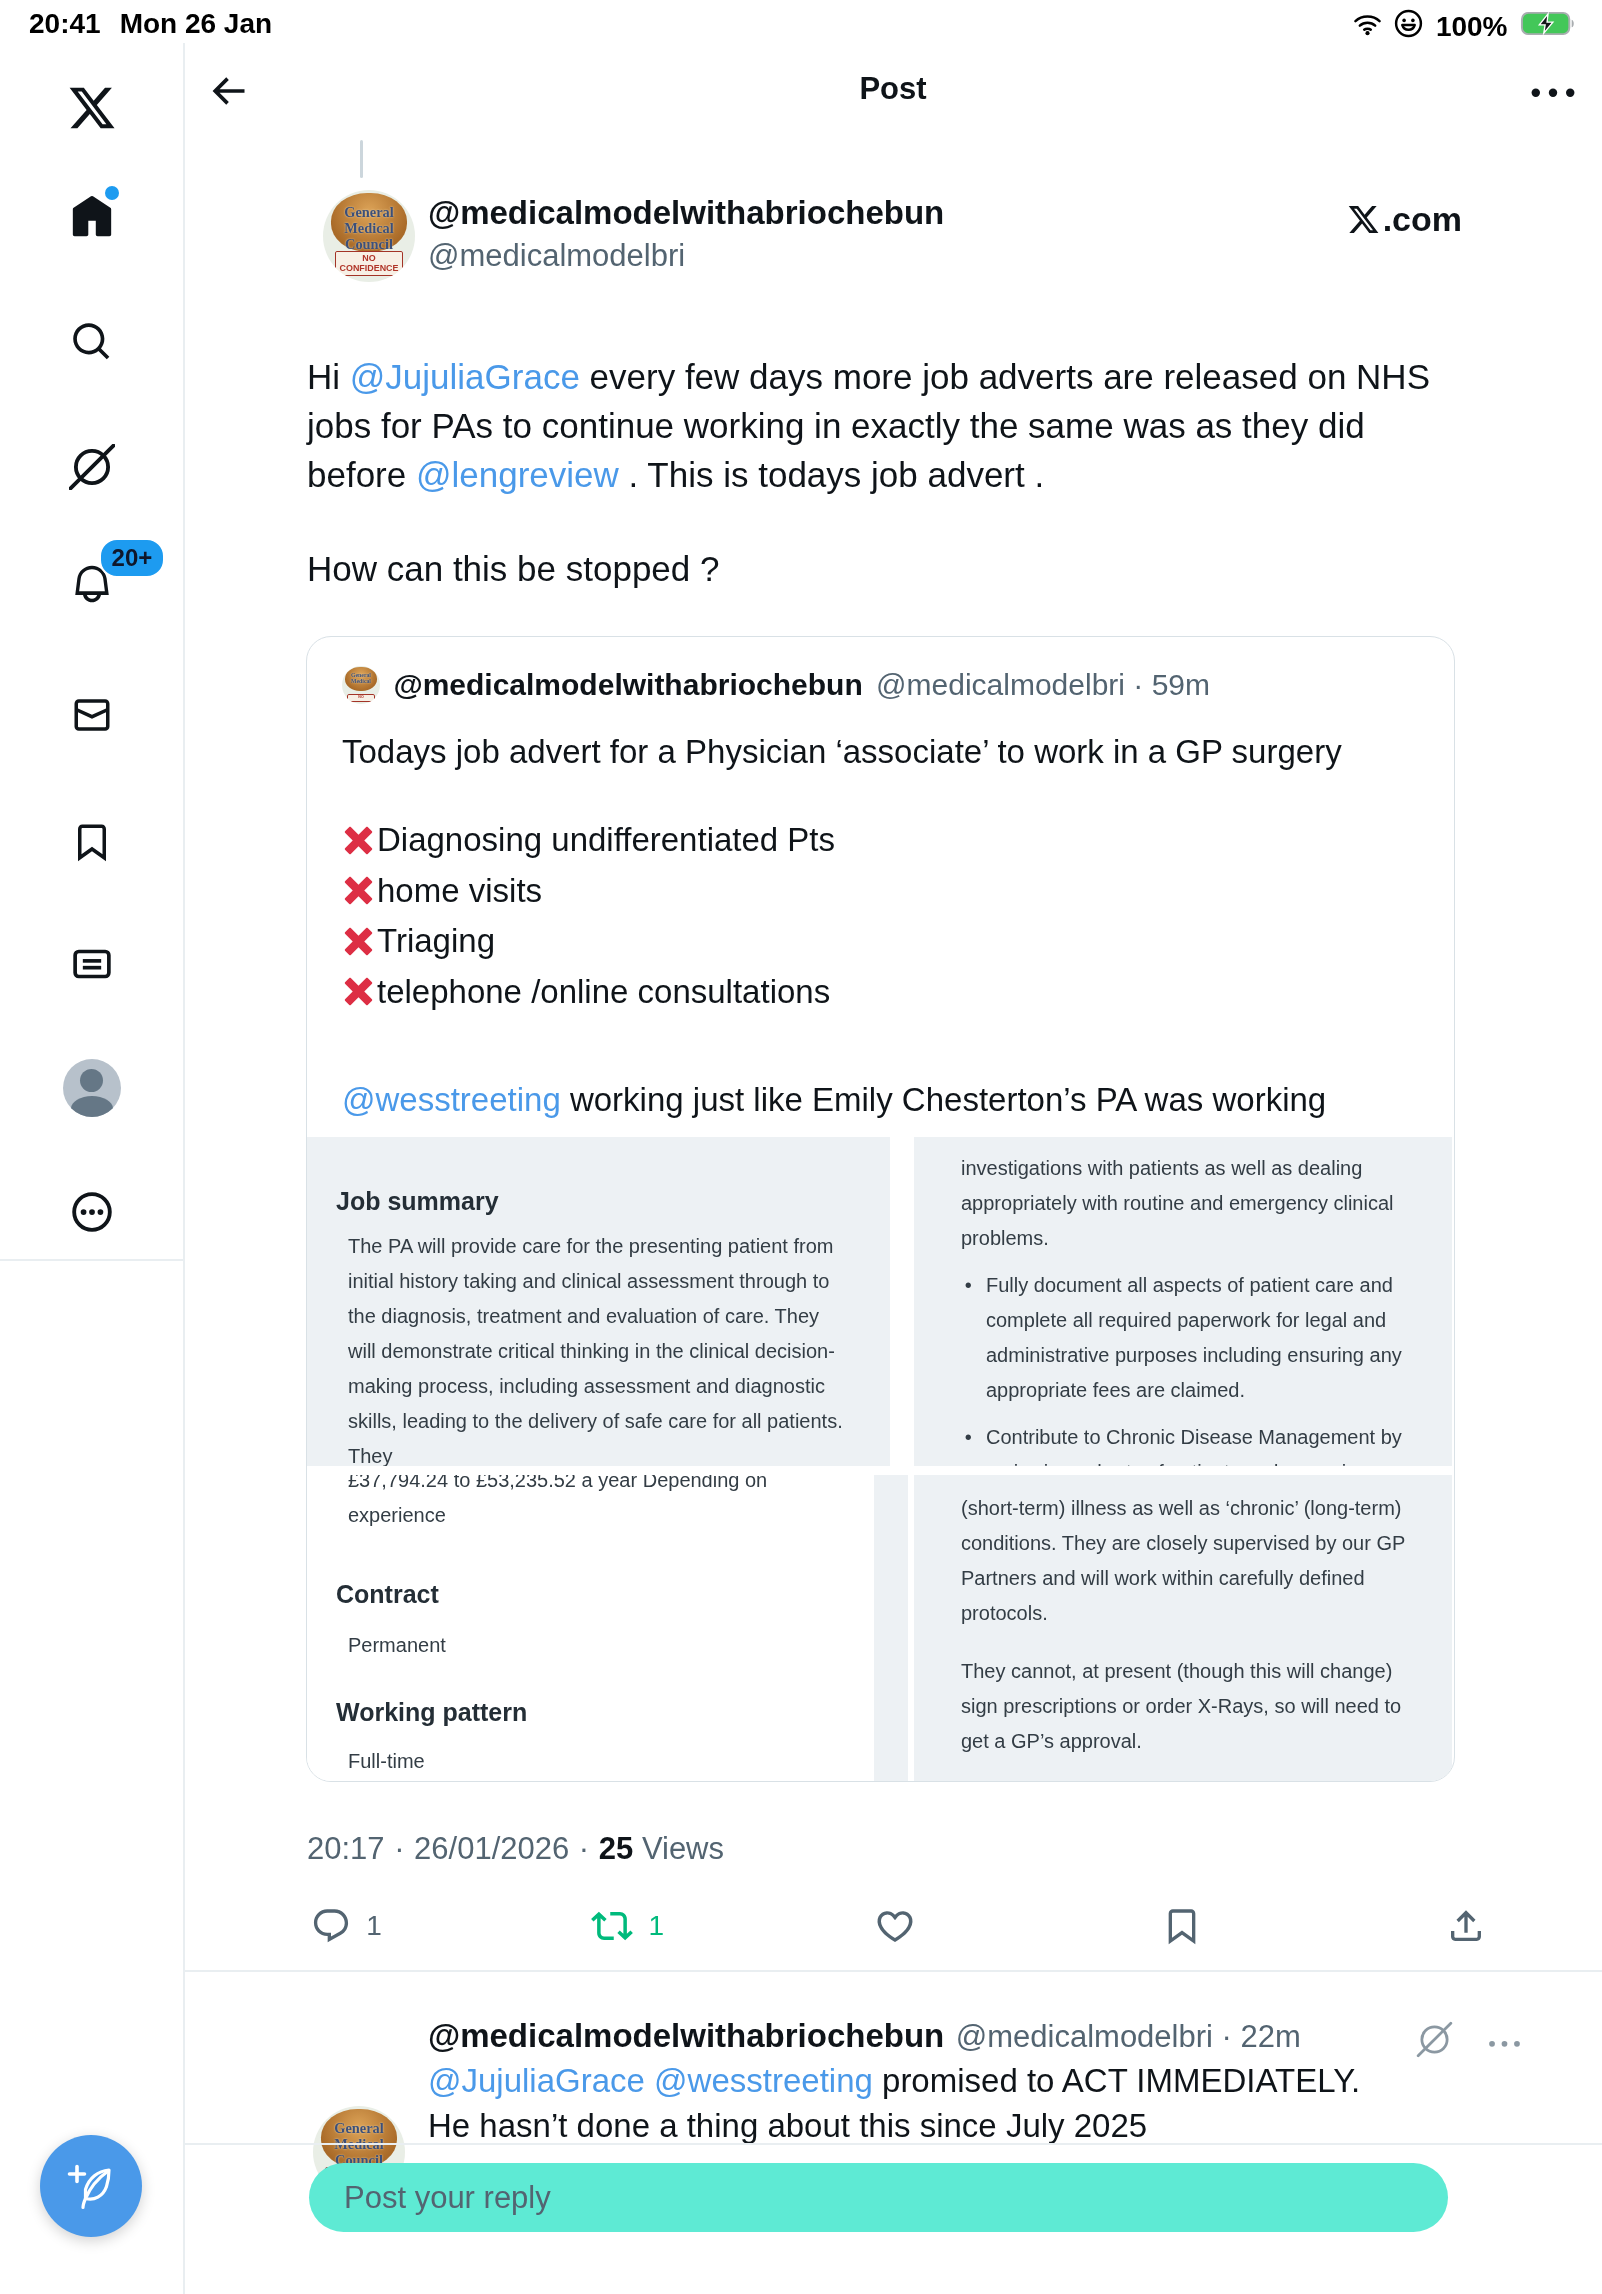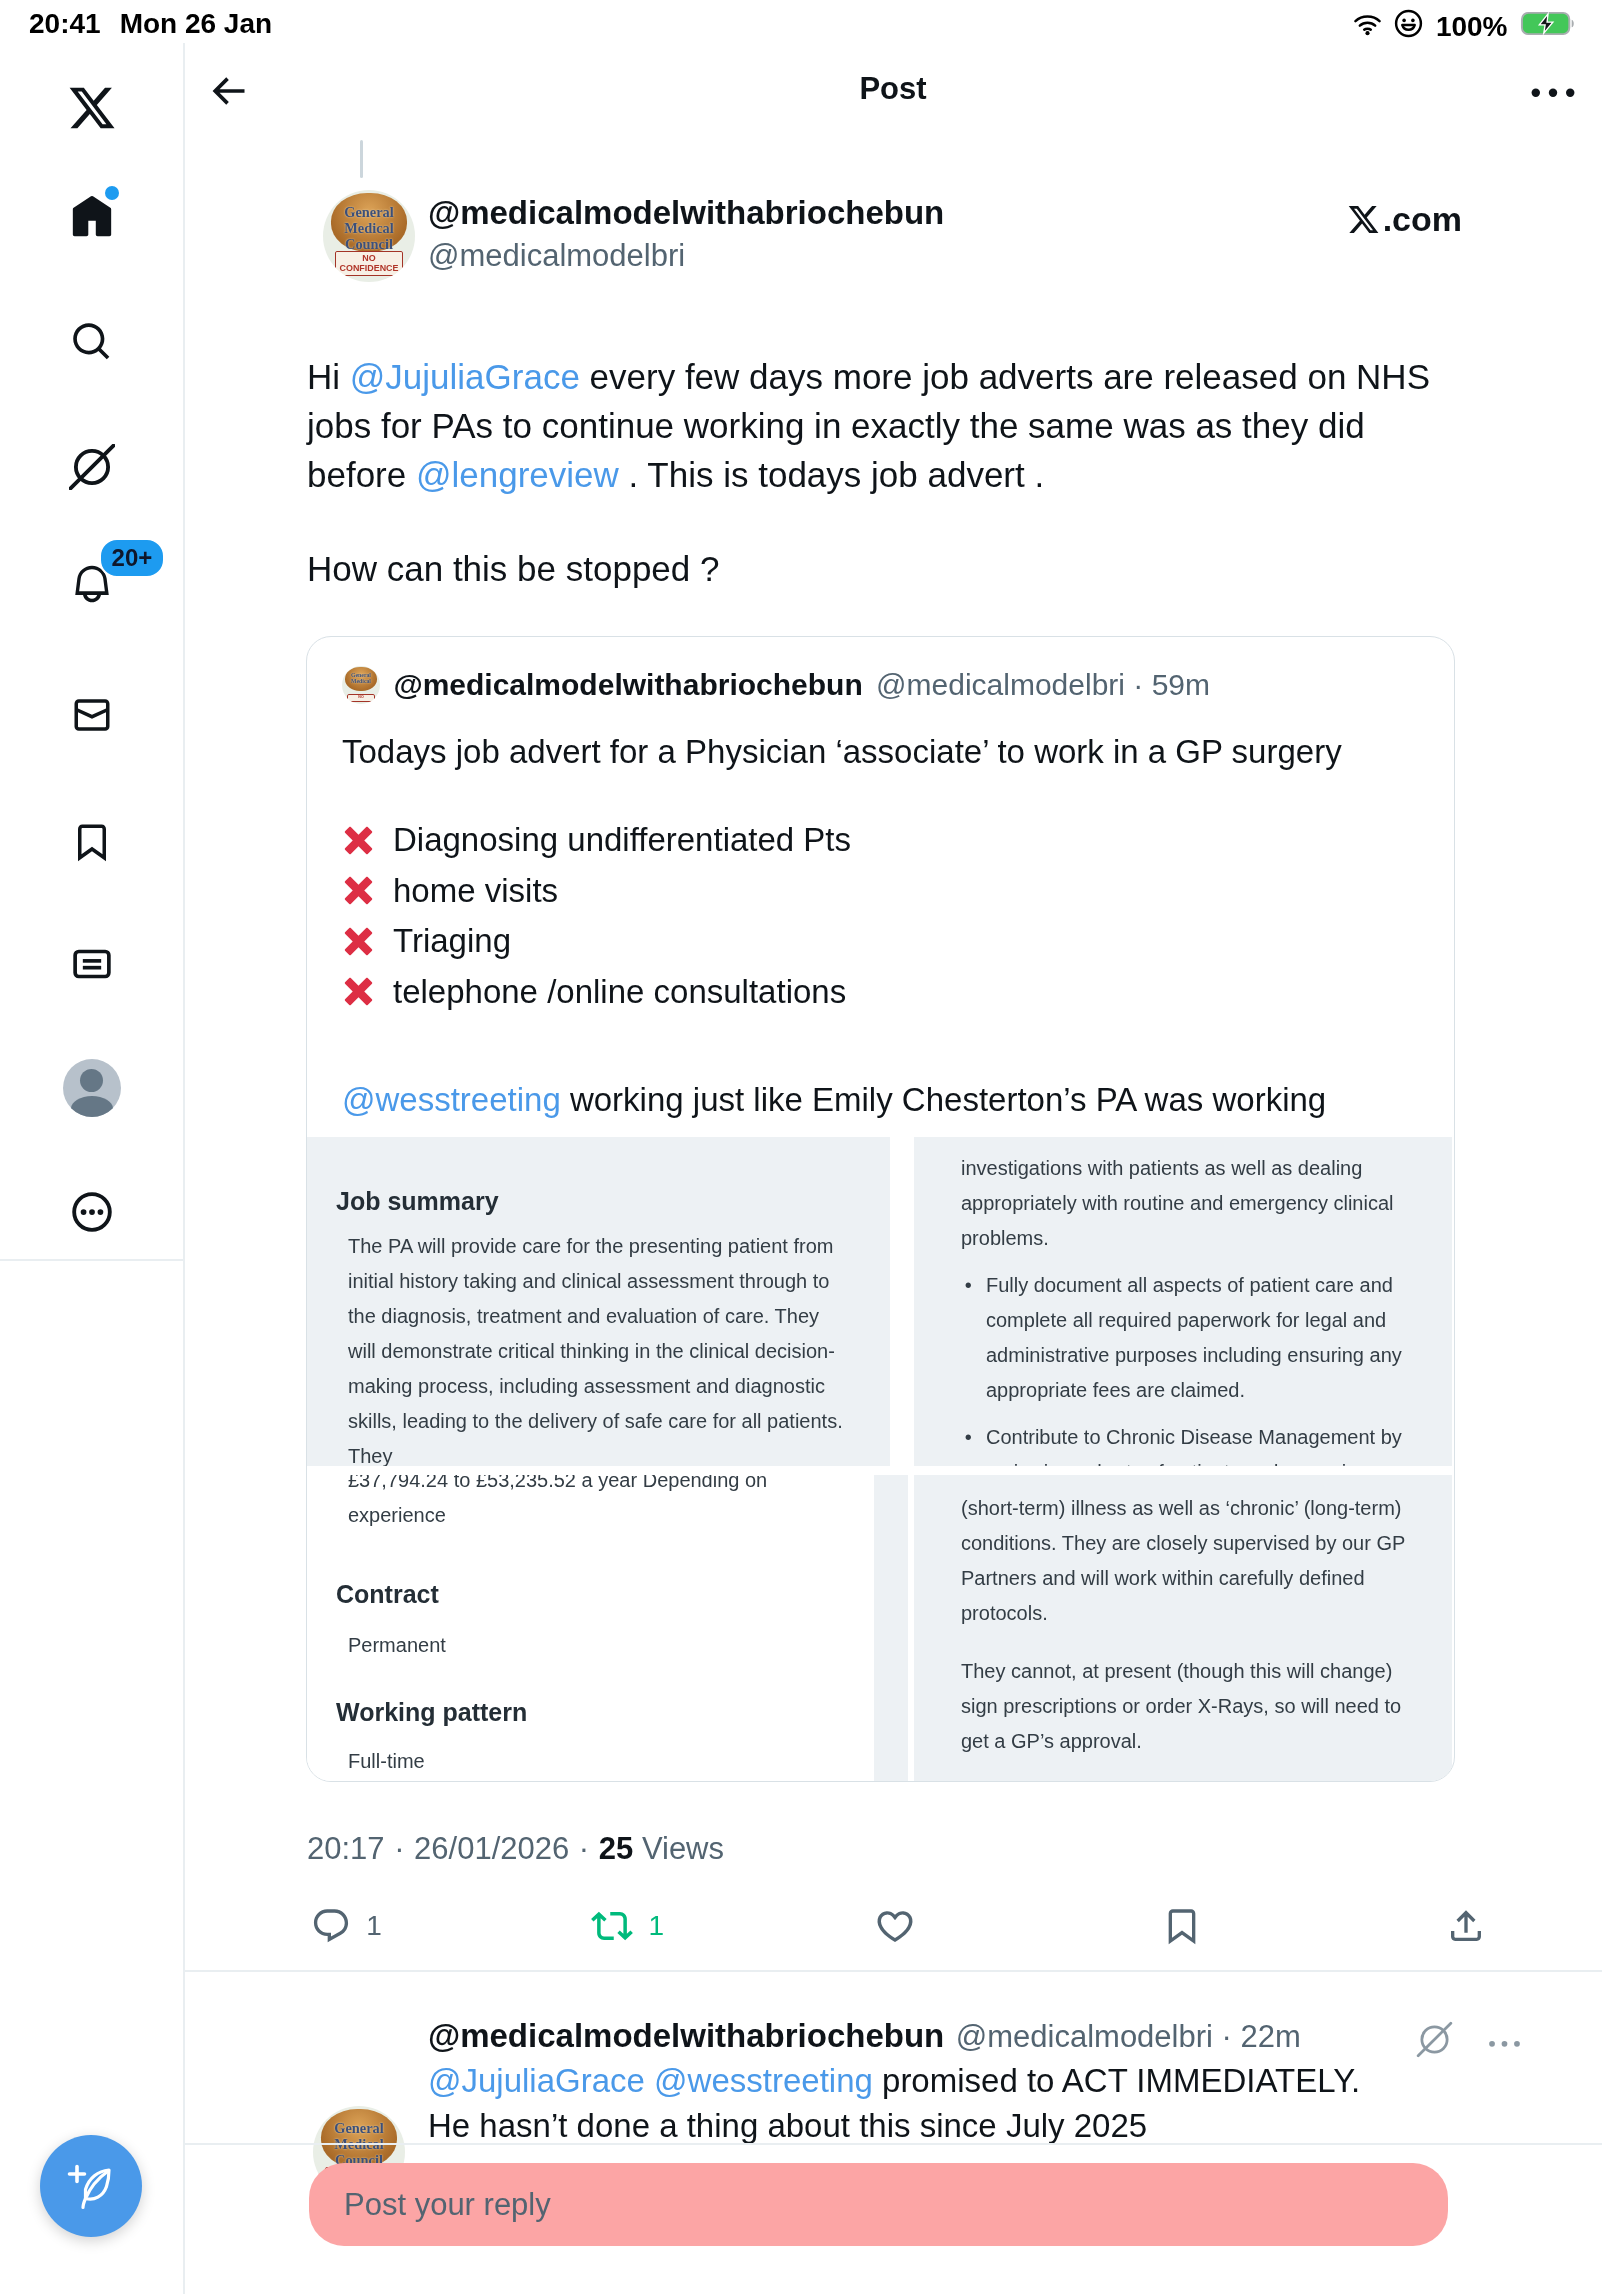--- a/index.html
+++ b/index.html
@@ -36,34 +36,34 @@
       color:#b03428;font-weight:700;line-height:1.1;font-size:0.62em;padding:2% 0;border-radius:1.9px;}
   .name{font-size:33px;font-weight:700;color:#0f1419;}
   .handle{font-size:31px;color:#536471;}
   .tweet-text{left:307px;top:352px;width:1129px;font-size:35px;line-height:49px;color:#0f1419;}
   
   .quote-card{left:306px;top:636px;width:1149px;height:1146px;border:1.9px solid #d9e1e6;border-radius:25px;
               overflow:hidden;background:#fff;box-sizing:border-box;}
   .q-name{font-size:30px;font-weight:700;}
   .q-meta{font-size:30px;color:#536471;}
   .q-text{font-size:33px;color:#0f1419;}
-  .q-row{display:flex;align-items:center;gap:18px;margin-bottom:12.5px;font-size:33px;}
+  .q-row{display:flex;align-items:center;gap:2px;margin-bottom:12.5px;font-size:33px;}
   .shot{position:absolute;left:0;right:0;color:#333d45;}
   .shot-col{position:absolute;top:0;bottom:0;background:#edf1f4;box-sizing:border-box;}
   .shot p{margin:12px;font-size:20px;line-height:35px;}
   .shot h4{margin:0;font-size:25px;line-height:29px;color:#242e36;}
   .bullet{position:relative;padding-left:25px;margin-top:17.3px;}
   .bullet::before{content:"•";position:absolute;left:3.8px;top:0;}
   
   .actions-row{left:307px;top:1900px;width:1186px;height:52px;}
   .ag{position:absolute;top:0;display:flex;align-items:center;gap:15.4px;height:52px;}
   .count{font-size:28px;color:#536471;}
   .divider{left:184px;right:0;height:1.9px;background:#e9eef1;}
   
-  .reply-pill{left:309px;top:2163px;width:1139px;height:83px;border-radius:35px;background:#fca5a5;
+  .reply-pill{left:309px;top:2163px;width:1139px;height:69px;border-radius:35px;background:#5eead4;
               display:flex;align-items:center;padding-left:35px;box-sizing:border-box;
               font-size:31px;color:#536471;}
   .fab{left:40px;top:2135px;width:102px;height:102px;border-radius:50%;background:#4a99e9;
        display:flex;align-items:center;justify-content:center;box-shadow:0 3.8px 13.4px rgba(0,0,0,0.18);}
 </style>
 </head>
 <body>
 
 <div class="screen">
 

